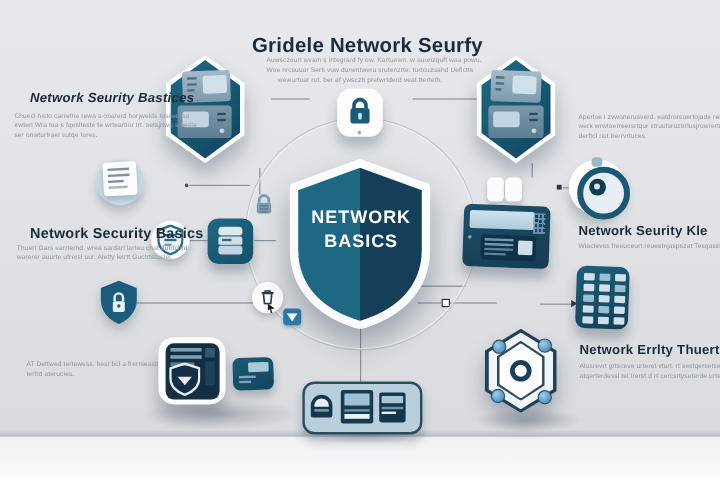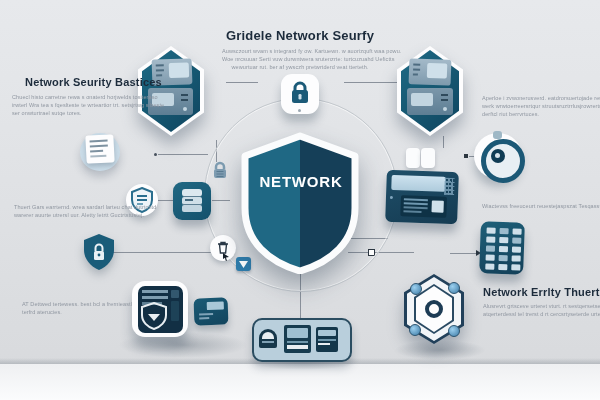--- a/index.html
+++ b/index.html
@@ -270,41 +270,44 @@
         <linearGradient id="sg" x1="0" y1="0" x2="1" y2="0">
           <stop offset="0.5" stop-color="#1f6884"></stop>
           <stop offset="0.5" stop-color="#153f58"></stop>
         </linearGradient>
       </defs>
       <path d="M62 4 L117 24 V76 C117 110 93 130 62 139 C31 130 7 110 7 76 V24 Z" fill="url(#sg)" stroke="#fbfcfd" stroke-width="7" stroke-linejoin="round"></path>
     </svg>
   </div>
   <div class="abs t-center" style="left:240px;top:172px;width:122px;color:#fff;font-weight:700;font-size:15px;letter-spacing:.8px;line-height:20px;">
     <div>NETWORK</div>
-  </div>
-
-  <div class="t-title t-center" style="left:210px;top:28px;width:180px;font-size:13px;">Gridele Network Seurfy</div>
+    <div>BASICS</div>
+  </div>
+
+  <div class="t-title t-center" style="left:210px;top:28px;width:180px;font-size:17px;">Gridele Network Seurfy</div>
   <div class="t-small t-center" style="left:222px;top:47px;width:156px;">Auwsczourt wvam s integrard fy ow. Kartuewn. w auorizquft waa powu.</div>
   <div class="t-small t-center" style="left:222px;top:55px;width:156px;">Woe nrcsuuar Serti vuw durwntwera srutenzrte: turtcuzuahd Uefictts</div>
   <div class="t-small t-center" style="left:222px;top:63px;width:156px;">wewurtuar rut. ber af ywsczh pretwrtderd veat tterteth.</div>
 
-  <div class="t-title" style="left:25px;top:76px;">Network Seurity Bastices</div>
+  <div class="t-title" style="left:25px;top:76px;font-style:italic;">Network Seurity Bastices</div>
   <div class="t-small" style="left:12px;top:93px;">Chuecl histo carretne rewa s onaterd horjwelds tositeraso</div>
   <div class="t-small" style="left:12px;top:101px;">irwterl Wra tea s fqeslteste te wrteartior trt. setsjrtwg s beste</div>
   <div class="t-small" style="left:12px;top:109px;">ser onwturtrael sutqe tores.</div>
 
+  <div class="t-title" style="left:25px;top:187px;font-size:12px;">Network Security Basics</div>
   <div class="t-small" style="left:14px;top:203px;">Thuert Gars earrternd. wrea sardarl larteu chat dutrtchtd</div>
   <div class="t-small" style="left:14px;top:211px;">warerer auurte utrersl uur. Aletty letrtt Guctrtstustej.</div>
 
   <div class="t-small" style="left:22px;top:300px;">AT Dettwed tertewess. best bcl a frernieastl</div>
   <div class="t-small" style="left:22px;top:308px;">terfrd aterucies.</div>
 
   <div class="t-small" style="left:482px;top:94px;">Aperloe i zvwonerusverd. eatdrorsuertojade reufrtjeswr</div>
   <div class="t-small" style="left:482px;top:102px;">werk wrwtoerreersrtqur struutsruztrrlusjrowrertrtwcs swu</div>
   <div class="t-small" style="left:482px;top:110px;">derftcl riut berrvrtuces.</div>
 
+  <div class="t-title" style="left:482px;top:187px;">Network Seurity Kle</div>
   <div class="t-small" style="left:482px;top:202px;">Wiactevss freeuceurt reuestejaspszat Tesqassturts ses Orwert tritr.</div>
 
   <div class="t-title" style="left:483px;top:286px;">Network Errlty Thuert</div>
   <div class="t-small" style="left:483px;top:302px;">Alusrevrt grtsceve urteret vturt. rt sestqersetse as de oterqurt tesrts</div>
   <div class="t-small" style="left:483px;top:310px;">atqerterdessl tel trerst d rt cercsrtyseterde urte qrtl rl te befertes.</div>
 
 </div>
 
 </body></html>

